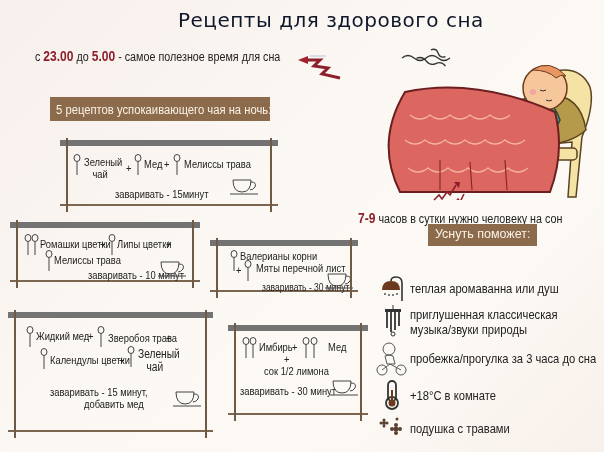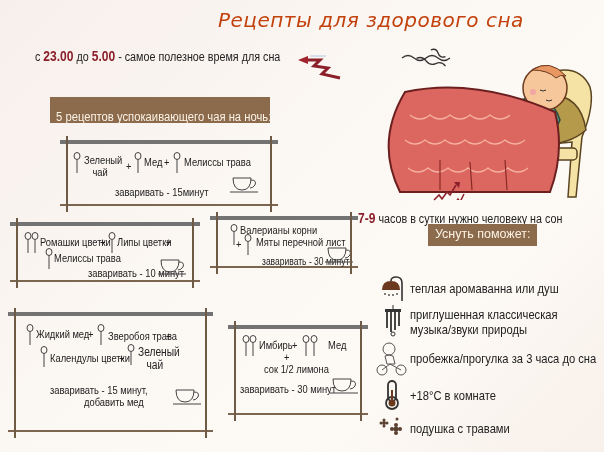--- a/index.html
+++ b/index.html
@@ -7,50 +7,48 @@
   body {
     font-family: "Liberation Sans", sans-serif;
     background: linear-gradient(135deg, #f7efeb 0%, #fbf7f3 40%, #fdfaf6 70%, #f8f0ea 100%);
     position: relative;
     color: #222;
   }
   .abs { position: absolute; }
   .title {
     left: 178px; top: 8px;
     font-family: "DejaVu Sans", sans-serif;
-    font-style: italic;
     font-size: 20px;
-    color: #c2410c;
+    color: #0f172a;
     letter-spacing: 0.5px;
     white-space: nowrap;
-    margin-left: 40px;
   }
   .timeline {
     left: 35px; top: 48px;
     font-family: "Liberation Sans", sans-serif;
     font-size: 12.5px;
     color: #222;
     white-space: nowrap;
     transform: scaleX(0.86);
     transform-origin: left center;
   }
   .timeline .hl { color: #8b1f2a; font-weight: bold; font-size: 14px; }
   .badge {
     background: #8c6a4c;
     color: #fbf3e6;
     font-size: 12.5px;
-    padding: 13px 6px;
+    padding: 6px 6px;
     white-space: nowrap;
   }
   .badge-recipes { left: 50px; top: 97px; width: 220px; height: 24px; }
   .badge-recipes span { display:inline-block; transform: scaleX(0.9); transform-origin:left center; }
   .badge-help { left: 428px; top: 224px; height: 22px; padding: 3px 7px; }
   .frame {
     position: absolute;
-    border-top: 4px solid #737373;
+    border-top: 6px solid #737373;
     border-bottom: 2px solid #7d6650;
     text-decoration: underline;
   }
   .frame::before, .frame::after {
     content: ""; position: absolute; top: -8px; bottom: -8px; width: 2px; background: #6f5a46;
   }
   .frame::before { left: 6px; }
   .frame::after { right: 6px; }
   .rtext {
     position: absolute;
@@ -183,21 +181,21 @@
     </svg>
   <div class="rtext" style="left:44px;top:26px">Мелиссы трава</div>
   <div class="rtext" style="left:78px;top:41px">заваривать - 10 минут</div>
   <svg class="cup" style="left:148px;top:30px" viewBox="0 0 30 22">
       <path d="M3 4 h18 q0 12 -9 12 q-9 0 -9 -12z" fill="none" stroke="#444"></path>
       <path d="M21 6 q6 0 4 5 q-2 3 -5 3" fill="none" stroke="#444"></path>
       <path d="M0 18 h28" stroke="#444"></path>
     </svg>
 </div>
 
-<div class="frame" style="left:210px;top:216px;width:148px;height:52px;">
+<div class="frame" style="left:210px;top:240px;width:148px;height:52px;">
   <svg class="spoon" style="left:20px;top:4px" viewBox="0 0 8 22">
       <ellipse cx="4" cy="4" rx="3" ry="3.5" fill="none" stroke="#444"></ellipse>
       <path d="M4 7.5 L4 21" stroke="#444"></path>
     </svg>
   <div class="rtext" style="left:30px;top:4px">Валерианы корни</div>
   <div class="rtext" style="left:26px;top:18px">+</div>
   <svg class="spoon" style="left:34px;top:14px" viewBox="0 0 8 22">
       <ellipse cx="4" cy="4" rx="3" ry="3.5" fill="none" stroke="#444"></ellipse>
       <path d="M4 7.5 L4 21" stroke="#444"></path>
     </svg>

